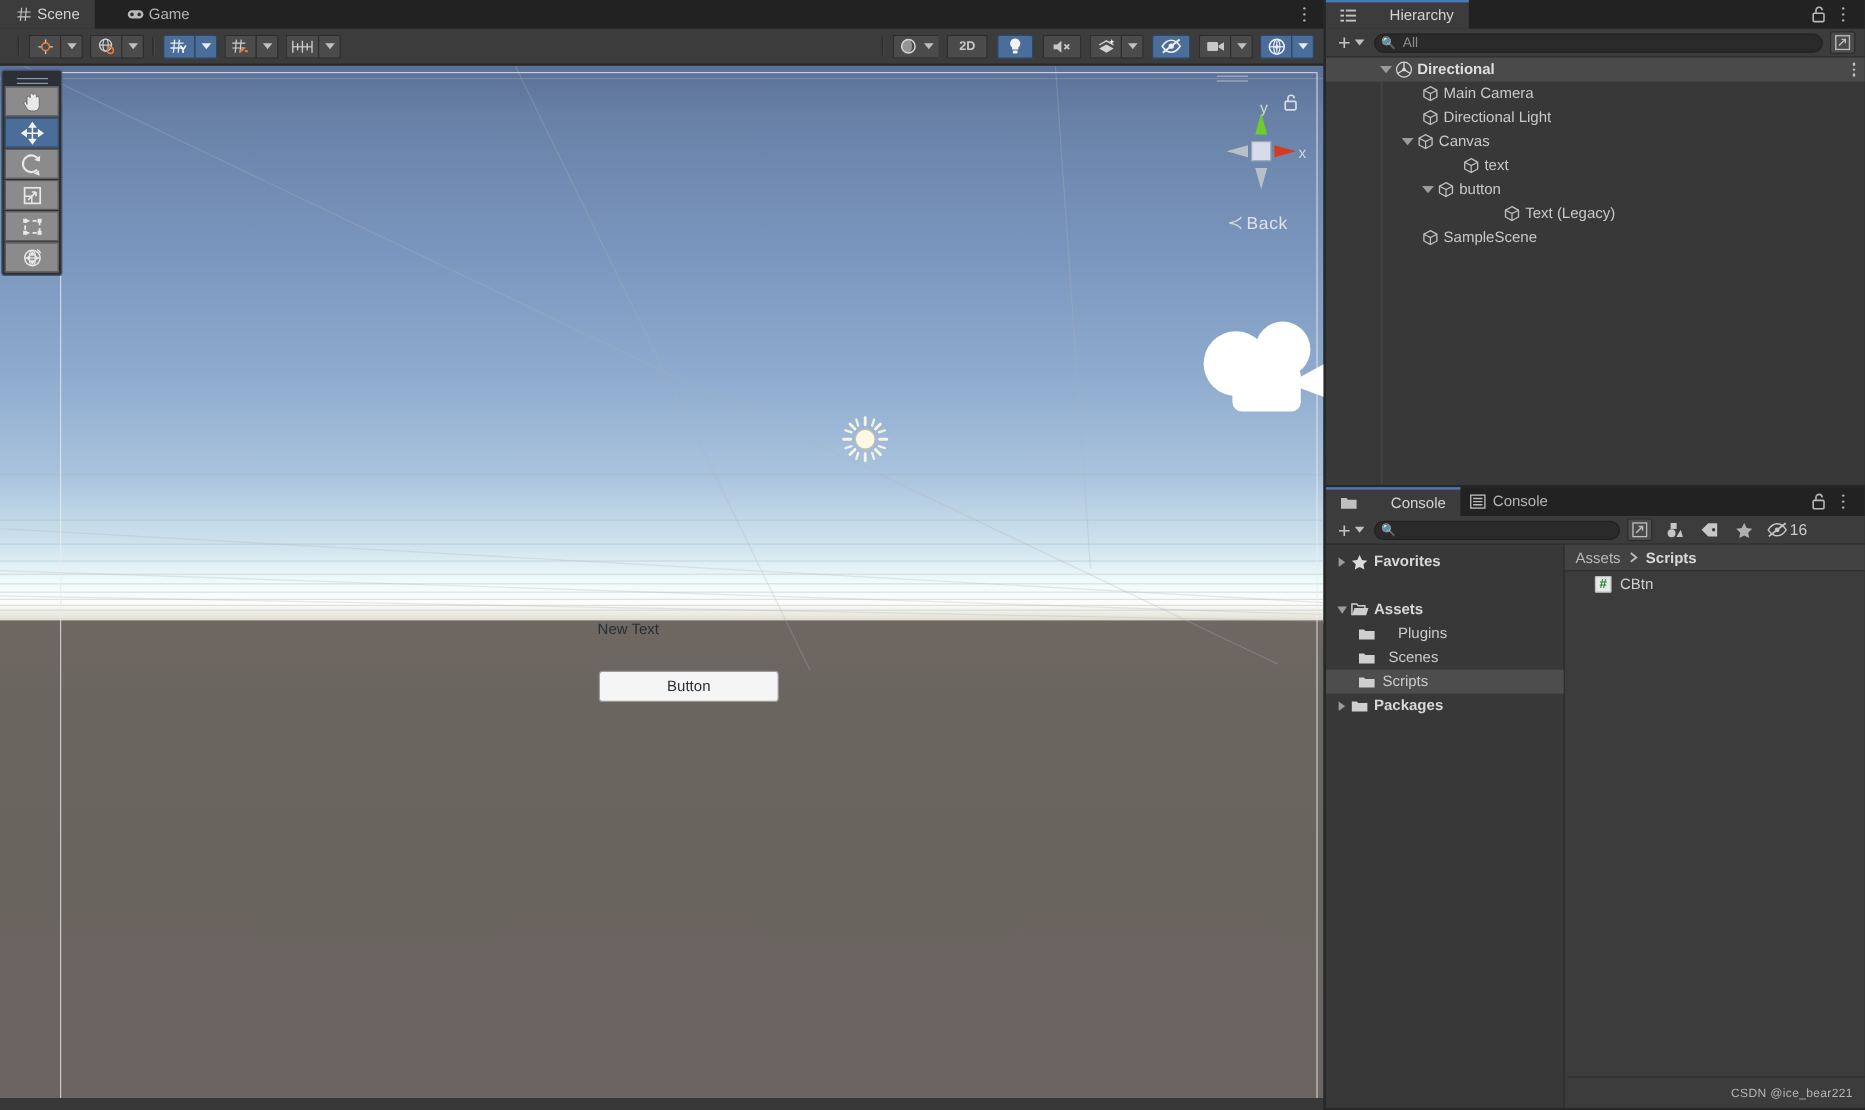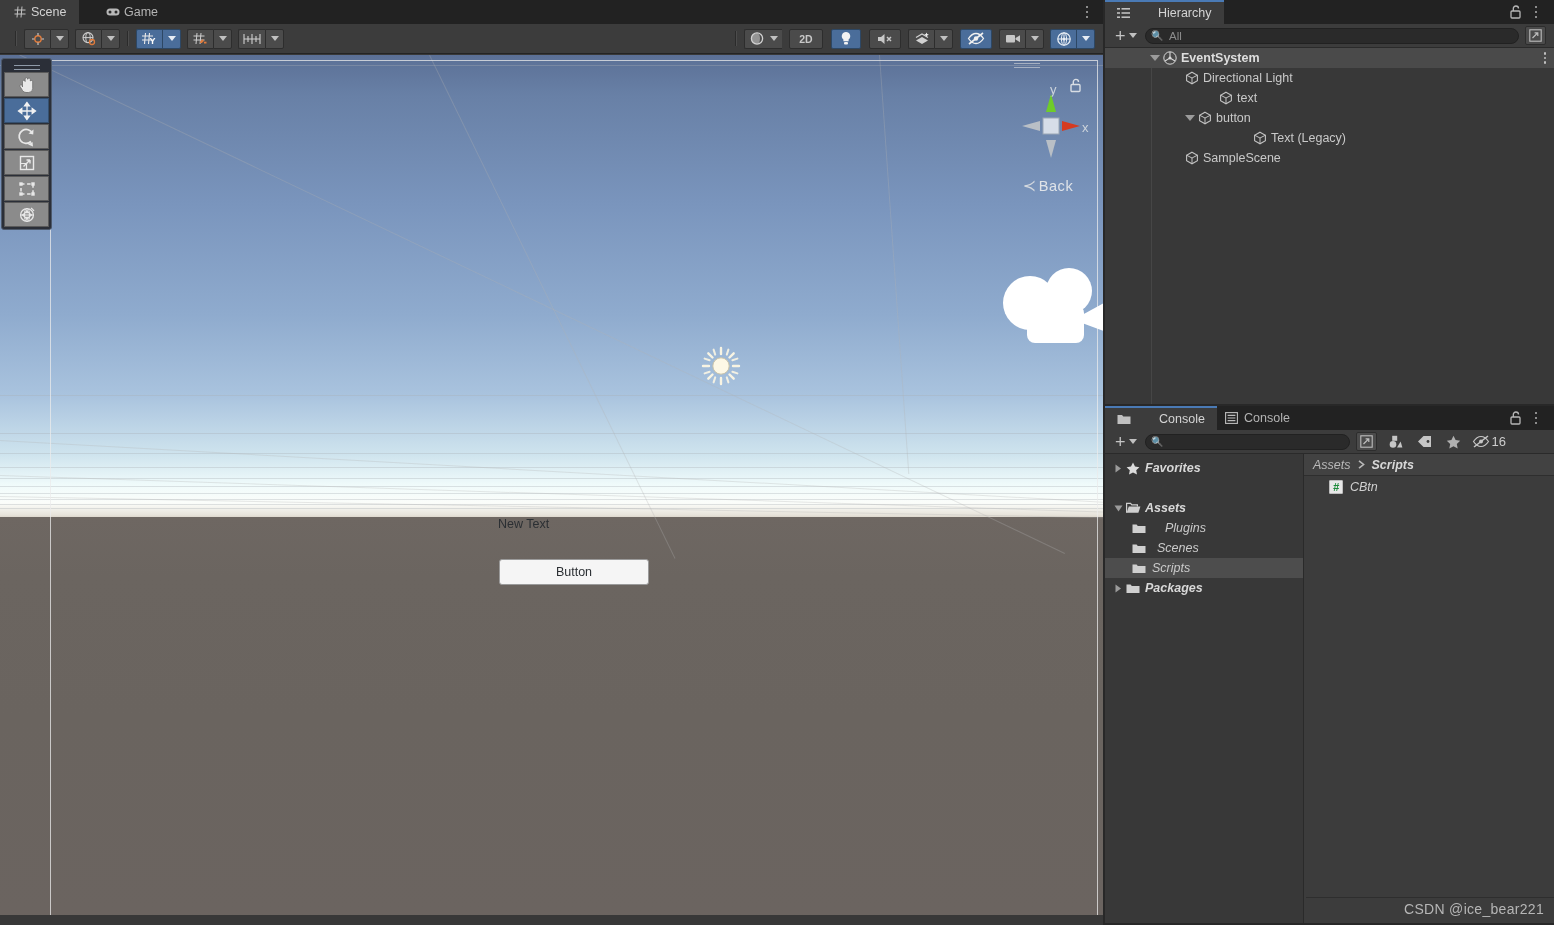--- a/index.html
+++ b/index.html
@@ -143,36 +143,36 @@
   .row { position:relative; height:20px; display:flex; align-items:center; font-size:12.5px; color:#c9c9c9; }
   .row.scene-row { background:#4a4a4a; color:#dedede; font-weight:bold; }
   .row.scene-row .kb { position:absolute; right:8px; display:flex; flex-direction:column; gap:2px; align-items:center; }
   .row.scene-row .kb i { width:2.5px; height:2.5px; border-radius:50%; background:#c0c0c0; display:block; }
   .tri { width:12px; display:flex; align-items:center; justify-content:center; }
   .tri i { width:0;height:0;border-left:5px solid transparent;border-right:5px solid transparent;border-top:6px solid #9b9b9b; }
   .cube { width:17px; display:flex; align-items:center; justify-content:center; }
   .guide { position:absolute; left:46px; top:0; bottom:0; width:1px; background:#464646; }
 
   
-  .pj-body { position:absolute; left:0; top:48px; right:0; bottom:0; display:flex;font-style:italic; }
+  .pj-body { position:absolute; left:0; top:48px; right:0; bottom:0; display:flex; }
   .pj-left { width:199px; background:#383838; border-right:1px solid #2a2a2a; padding-top:4px; }
   .pj-right { flex:1; background:#3c3c3c; }
   .pj-row { height:20px; display:flex; align-items:center; font-size:12.5px; color:#cacaca; }
   .pj-row.bold { font-weight:bold; color:#d8d8d8; }
   .pj-row.sel { background:#4d4d4d; }
   .crumb { height:22px; background:#424242; display:flex; align-items:center; gap:7px; padding:0 9px; font-size:12.5px; color:#b9b9b9; border-bottom:1px solid #2e2e2e; }
   .crumb b { color:#d8d8d8; font-weight:bold; }
   .asset-row { height:22px; display:flex; align-items:center; gap:7px; padding-left:25px; font-size:12.5px; color:#cfcfcf; }
   .cs-icon {
     width:14px; height:14px; background:#e8e8e8; border:1px solid #bdbdbd; border-radius:1px;
     display:flex; align-items:center; justify-content:center; color:#1d8b3a;
     font-size:11px; font-weight:bold; line-height:1;
   }
   .watermark {
-    position:absolute; right:10px; bottom:8px; font-size:14px; color:#b6b6b6;
+    position:absolute; right:10px; bottom:8px; font-size:10px; color:#b6b6b6;
     letter-spacing:.3px;
     text-align:right;
   }
   .pj-footer { position:absolute; left:201px; right:0; bottom:0; height:26px; background:#3c3c3c; border-top:1px solid #2e2e2e; }
   svg { display:block; overflow:visible; }
 </style>
 </head>
 <body>
 
 <div class="app">
@@ -550,40 +550,62 @@
           <div class="tri" style="margin-left:44px">
               <i></i>
             </div>
           <div class="cube">
             <svg width="14" height="14" viewBox="0 0 14 14">
               <circle cx="7" cy="7" r="6.2" fill="none" stroke="#d8d8d8" stroke-width="1"></circle>
               <path d="M7 1 L7 7 L2 10 M7 7 L12 10" fill="none" stroke="#d8d8d8" stroke-width="1.1"></path>
               <circle cx="7" cy="7" r="1.5" fill="#d8d8d8"></circle>
             </svg>
           </div>
-          <span style="margin-left:3px">EventSystem</span>
+          <span style="margin-left:3px">Directional</span>
           <div class="kb">
               <i></i>
               <i></i>
               <i></i>
             </div>
         </div>
-
 
         <div class="row">
           <div style="width:78px"></div>
           <div class="cube">
             <svg width="14" height="14" viewBox="0 0 14 14">
               <path d="M7 1.2 L12.4 4.2 L12.4 9.8 L7 12.8 L1.6 9.8 L1.6 4.2 z" fill="none" stroke="#c2c2c2" stroke-width="1.1"></path>
               <path d="M1.6 4.2 L7 7 L12.4 4.2 M7 7 L7 12.8" fill="none" stroke="#c2c2c2" stroke-width="1"></path>
             </svg>
           </div>
+          <span style="margin-left:3px">Main Camera</span>
+        </div>
+
+        <div class="row">
+          <div style="width:78px"></div>
+          <div class="cube">
+            <svg width="14" height="14" viewBox="0 0 14 14">
+              <path d="M7 1.2 L12.4 4.2 L12.4 9.8 L7 12.8 L1.6 9.8 L1.6 4.2 z" fill="none" stroke="#c2c2c2" stroke-width="1.1"></path>
+              <path d="M1.6 4.2 L7 7 L12.4 4.2 M7 7 L7 12.8" fill="none" stroke="#c2c2c2" stroke-width="1"></path>
+            </svg>
+          </div>
           <span style="margin-left:3px">Directional Light</span>
         </div>
 
+        <div class="row">
+          <div class="tri" style="margin-left:62px">
+              <i></i>
+            </div>
+          <div class="cube">
+            <svg width="14" height="14" viewBox="0 0 14 14">
+              <path d="M7 1.2 L12.4 4.2 L12.4 9.8 L7 12.8 L1.6 9.8 L1.6 4.2 z" fill="none" stroke="#c2c2c2" stroke-width="1.1"></path>
+              <path d="M1.6 4.2 L7 7 L12.4 4.2 M7 7 L7 12.8" fill="none" stroke="#c2c2c2" stroke-width="1"></path>
+            </svg>
+          </div>
+          <span style="margin-left:3px">Canvas</span>
+        </div>
 
         <div class="row">
           <div style="width:112px"></div>
           <div class="cube">
             <svg width="14" height="14" viewBox="0 0 14 14">
               <path d="M7 1.2 L12.4 4.2 L12.4 9.8 L7 12.8 L1.6 9.8 L1.6 4.2 z" fill="none" stroke="#c2c2c2" stroke-width="1.1"></path>
               <path d="M1.6 4.2 L7 7 L12.4 4.2 M7 7 L7 12.8" fill="none" stroke="#c2c2c2" stroke-width="1"></path>
             </svg>
           </div>
           <span style="margin-left:3px">text</span>

